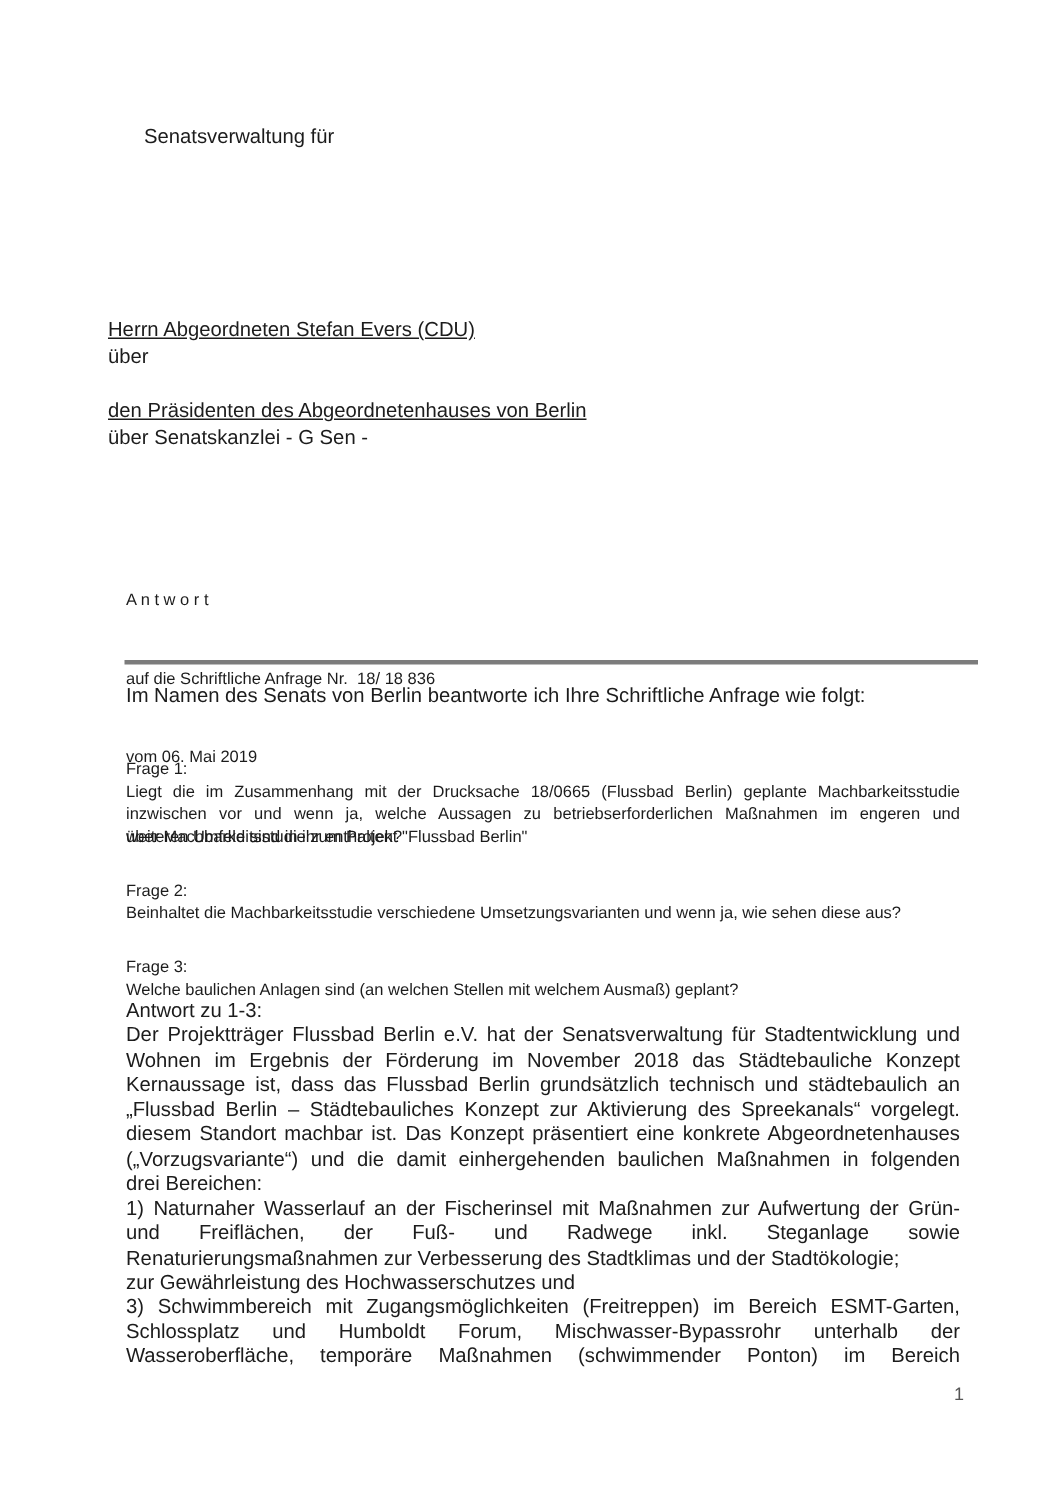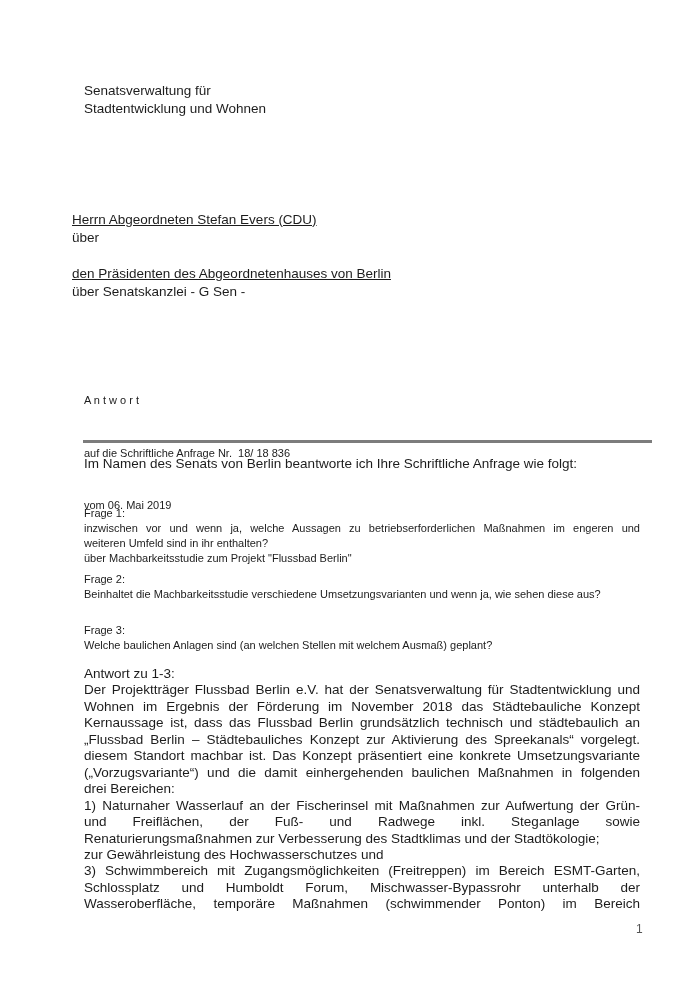--- a/index.html
+++ b/index.html
@@ -6,21 +6,21 @@
   body {
     width: 700px; height: 990px;
     background: #ffffff;
     font-family: "Liberation Sans", sans-serif;
     color: #1c1c1c;
     position: relative;
     overflow: hidden;
   }
   .abs { position: absolute; }
   .sender {
-    top: 82px; left: 84px;
+    top: 82px; left: 96px;
     font-size: 13.5px; line-height: 18px;
   }
   .recipient {
     top: 211px; left: 72px;
     font-size: 13.5px; line-height: 18px;
   }
   .underlined { text-decoration: underline; }
   .spacer-line { height: 18px; }
   .subject {
     top: 357px; left: 84px;
@@ -50,21 +50,20 @@
   .page-num {
     top: 922px; left: 636px;
     font-size: 12px; color: #555555;
   }
 </style>
 </head>
 <body>
 
 <div class="abs sender">
   <div>Senatsverwaltung für</div>
-  <div>Stadtentwicklung und Wohnen</div>
 </div>
 
 <div class="abs recipient">
   <div class="underlined">Herrn Abgeordneten Stefan Evers (CDU)</div>
   <div>über</div>
   <div class="spacer-line"></div>
   <div class="underlined">den Präsidenten des Abgeordnetenhauses von Berlin</div>
   <div>über Senatskanzlei - G Sen -</div>
 </div>
 
@@ -75,40 +74,41 @@
   <div>über Machbarkeitsstudie zum Projekt "Flussbad Berlin"</div>
 </div>
 
 <div class="abs rule"></div>
 
 <div class="abs intro">Im Namen des Senats von Berlin beantworte ich Ihre Schriftliche Anfrage wie folgt:</div>
 
 <div class="abs questions">
     <div class="question">
       <div>Frage 1:</div>
+      <div class="line j">Liegt die im Zusammenhang mit der Drucksache 18/0665 (Flussbad Berlin) geplante Machbarkeitsstudie</div>
       <div class="line j">inzwischen vor und wenn ja, welche Aussagen zu betriebserforderlichen Maßnahmen im engeren und</div>
       <div class="line">weiteren Umfeld sind in ihr enthalten?</div>
     </div>
     <div class="question">
       <div>Frage 2:</div>
       <div class="line">Beinhaltet die Machbarkeitsstudie verschiedene Umsetzungsvarianten und wenn ja, wie sehen diese aus?</div>
     </div>
     <div class="question">
       <div>Frage 3:</div>
       <div class="line">Welche baulichen Anlagen sind (an welchen Stellen mit welchem Ausmaß) geplant?</div>
     </div>
   </div>
 
 <div class="abs answer">
   <div>Antwort zu 1-3:</div>
 <div class="line j">Der Projektträger Flussbad Berlin e.V. hat der Senatsverwaltung für Stadtentwicklung und</div>
     <div class="line j">Wohnen im Ergebnis der Förderung im November 2018 das Städtebauliche Konzept</div>
     <div class="line j">Kernaussage ist, dass das Flussbad Berlin grundsätzlich technisch und städtebaulich an</div>
     <div class="line j">„Flussbad Berlin – Städtebauliches Konzept zur Aktivierung des Spreekanals“ vorgelegt.</div>
-    <div class="line j">diesem Standort machbar ist. Das Konzept präsentiert eine konkrete Umsetzungsvariante</div>
+    <div class="line j">diesem Standort machbar ist. Das Konzept präsentiert eine konkrete Abgeordnetenhauses</div>
     <div class="line j">(„Vorzugsvariante“) und die damit einhergehenden baulichen Maßnahmen in folgenden</div>
     <div class="line">drei Bereichen:</div>
     <div class="line j">1) Naturnaher Wasserlauf an der Fischerinsel mit Maßnahmen zur Aufwertung der Grün-</div>
     <div class="line j">und Freiflächen, der Fuß- und Radwege inkl. Steganlage sowie</div>
     <div class="line">Renaturierungsmaßnahmen zur Verbesserung des Stadtklimas und der Stadtökologie;</div>
     <div class="line">zur Gewährleistung des Hochwasserschutzes und</div>
     <div class="line j">3) Schwimmbereich mit Zugangsmöglichkeiten (Freitreppen) im Bereich ESMT-Garten,</div>
     <div class="line j">Schlossplatz und Humboldt Forum, Mischwasser-Bypassrohr unterhalb der</div>
     <div class="line j">Wasseroberfläche, temporäre Maßnahmen (schwimmender Ponton) im Bereich</div>
   </div>

